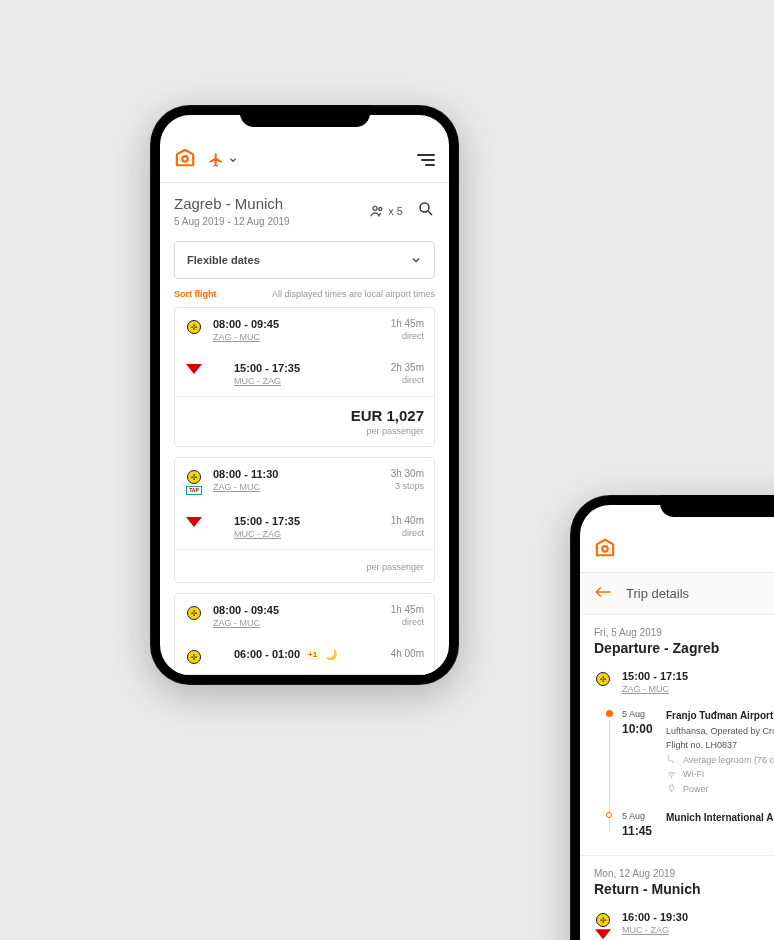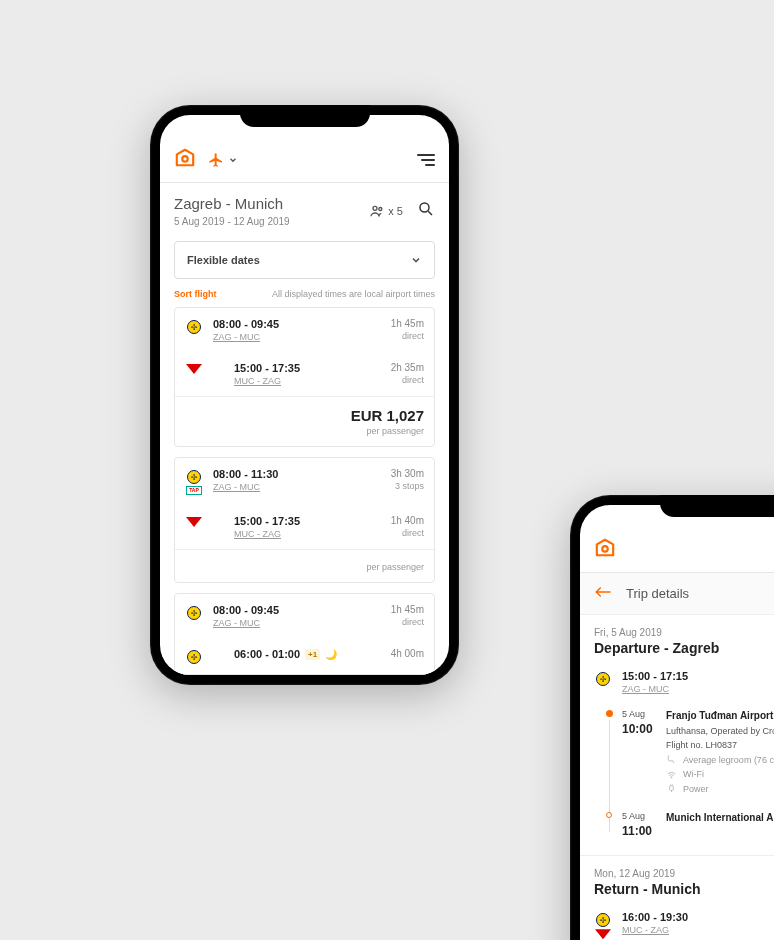--- a/index.html
+++ b/index.html
@@ -369,21 +369,21 @@
                   <path d="M10 3v3M14 3v3M12 16v4"></path>
                 </svg>
               <span>Power</span>
             </div>
           </div>
         </div>
         <div class="tl-row" style="margin-top:6px;">
           <span class="tl-dot hollow"></span>
           <div class="tl-datecol">
             <div>5 Aug</div>
-            <div class="t-time">11:00</div>
+            <div class="t-time">11:45</div>
           </div>
           <div class="tl-info">
             <div class="tl-place">Munich International Airport,</div>
           </div>
         </div>
       </div>
 
       <div class="divider"></div>
 
       <div class="sec-date">Mon, 12 Aug 2019</div>

